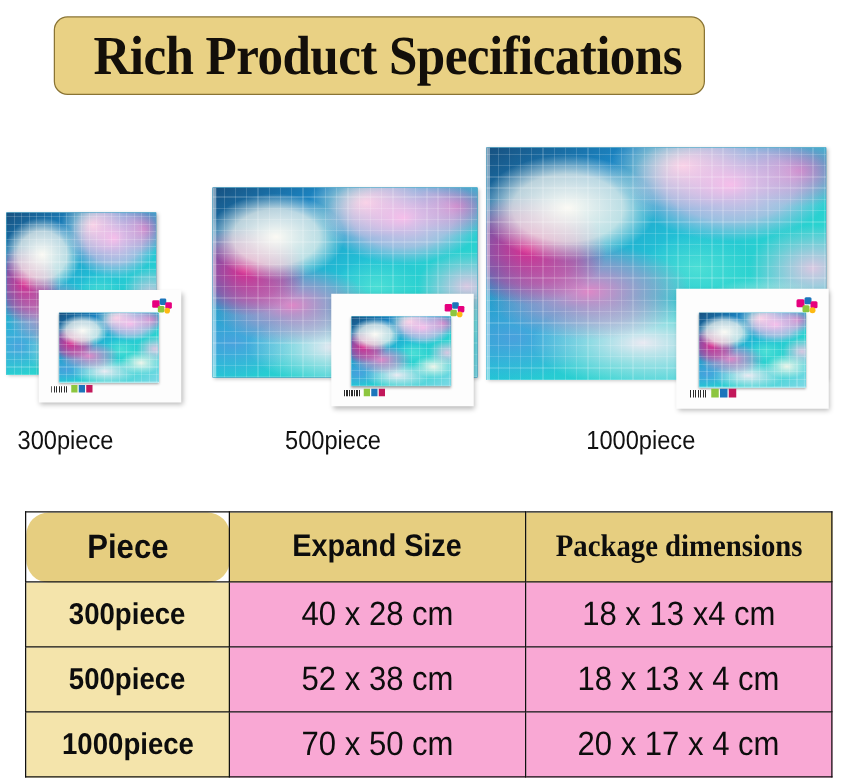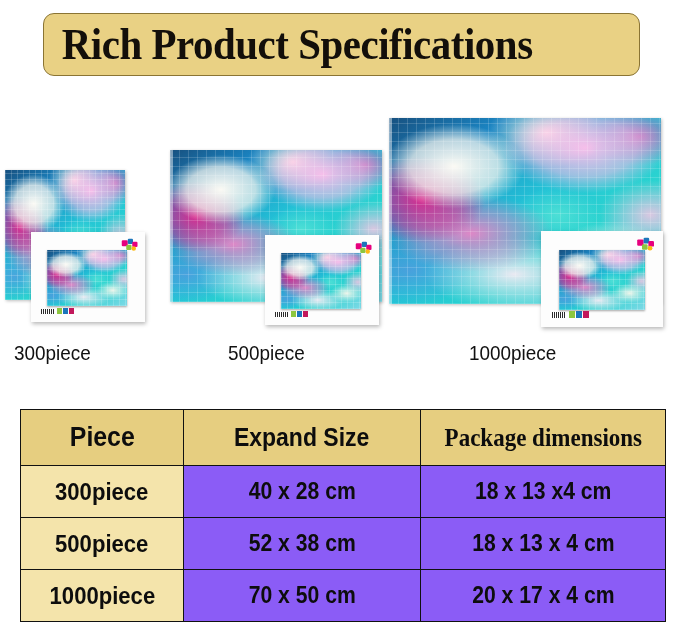--- a/index.html
+++ b/index.html
@@ -13,29 +13,29 @@
     position: relative;
     font-family: "Liberation Sans", sans-serif;
     overflow: hidden;
   }
 
   
   .banner {
     position: absolute;
     left: 43px;
     top: 13px;
-    width: 597px;
+    width: 521px;
     height: 63px;
     background: #e9d184;
     border: 1px solid #8a7434;
     border-radius: 11px;
     box-sizing: border-box;
     display: flex;
     align-items: center;
-    justify-content: flex-start;
+    justify-content: flex-end;
   }
   .banner-text {
     font-family: "Liberation Serif", serif;
     font-weight: bold;
     font-size: 44px;
     letter-spacing: -0.5px;
     color: #130f0a;
     transform: scaleX(0.93);
     white-space: nowrap;
   }
@@ -146,26 +146,26 @@
     vertical-align: middle;
     color: #0d0d0d;
     padding: 0;
   }
   .spec-table th {
     background: #e6ce80;
     height: 55px;
     font-weight: bold;
     font-size: 25px;
   }
-  .spec-table th.col-piece { font-size: 27px; }
+  .spec-table th.col-piece { font-size: 27px; border-radius: 18px; }
   .spec-table td {
     height: 51px;
-    background: #8b5cf6;
-    font-size: 23px;
-    font-weight: bold;
+    background: #f9a8d4;
+    font-size: 27px;
+    font-weight: normal;
   }
   .spec-table td.pc {
     background: #f4e4ab;
     font-size: 24px;
     font-weight: bold;
   }
   .cellspan { display: inline-block; transform: scaleX(0.92); white-space: nowrap; }
 </style>
 </head>
 <body>

